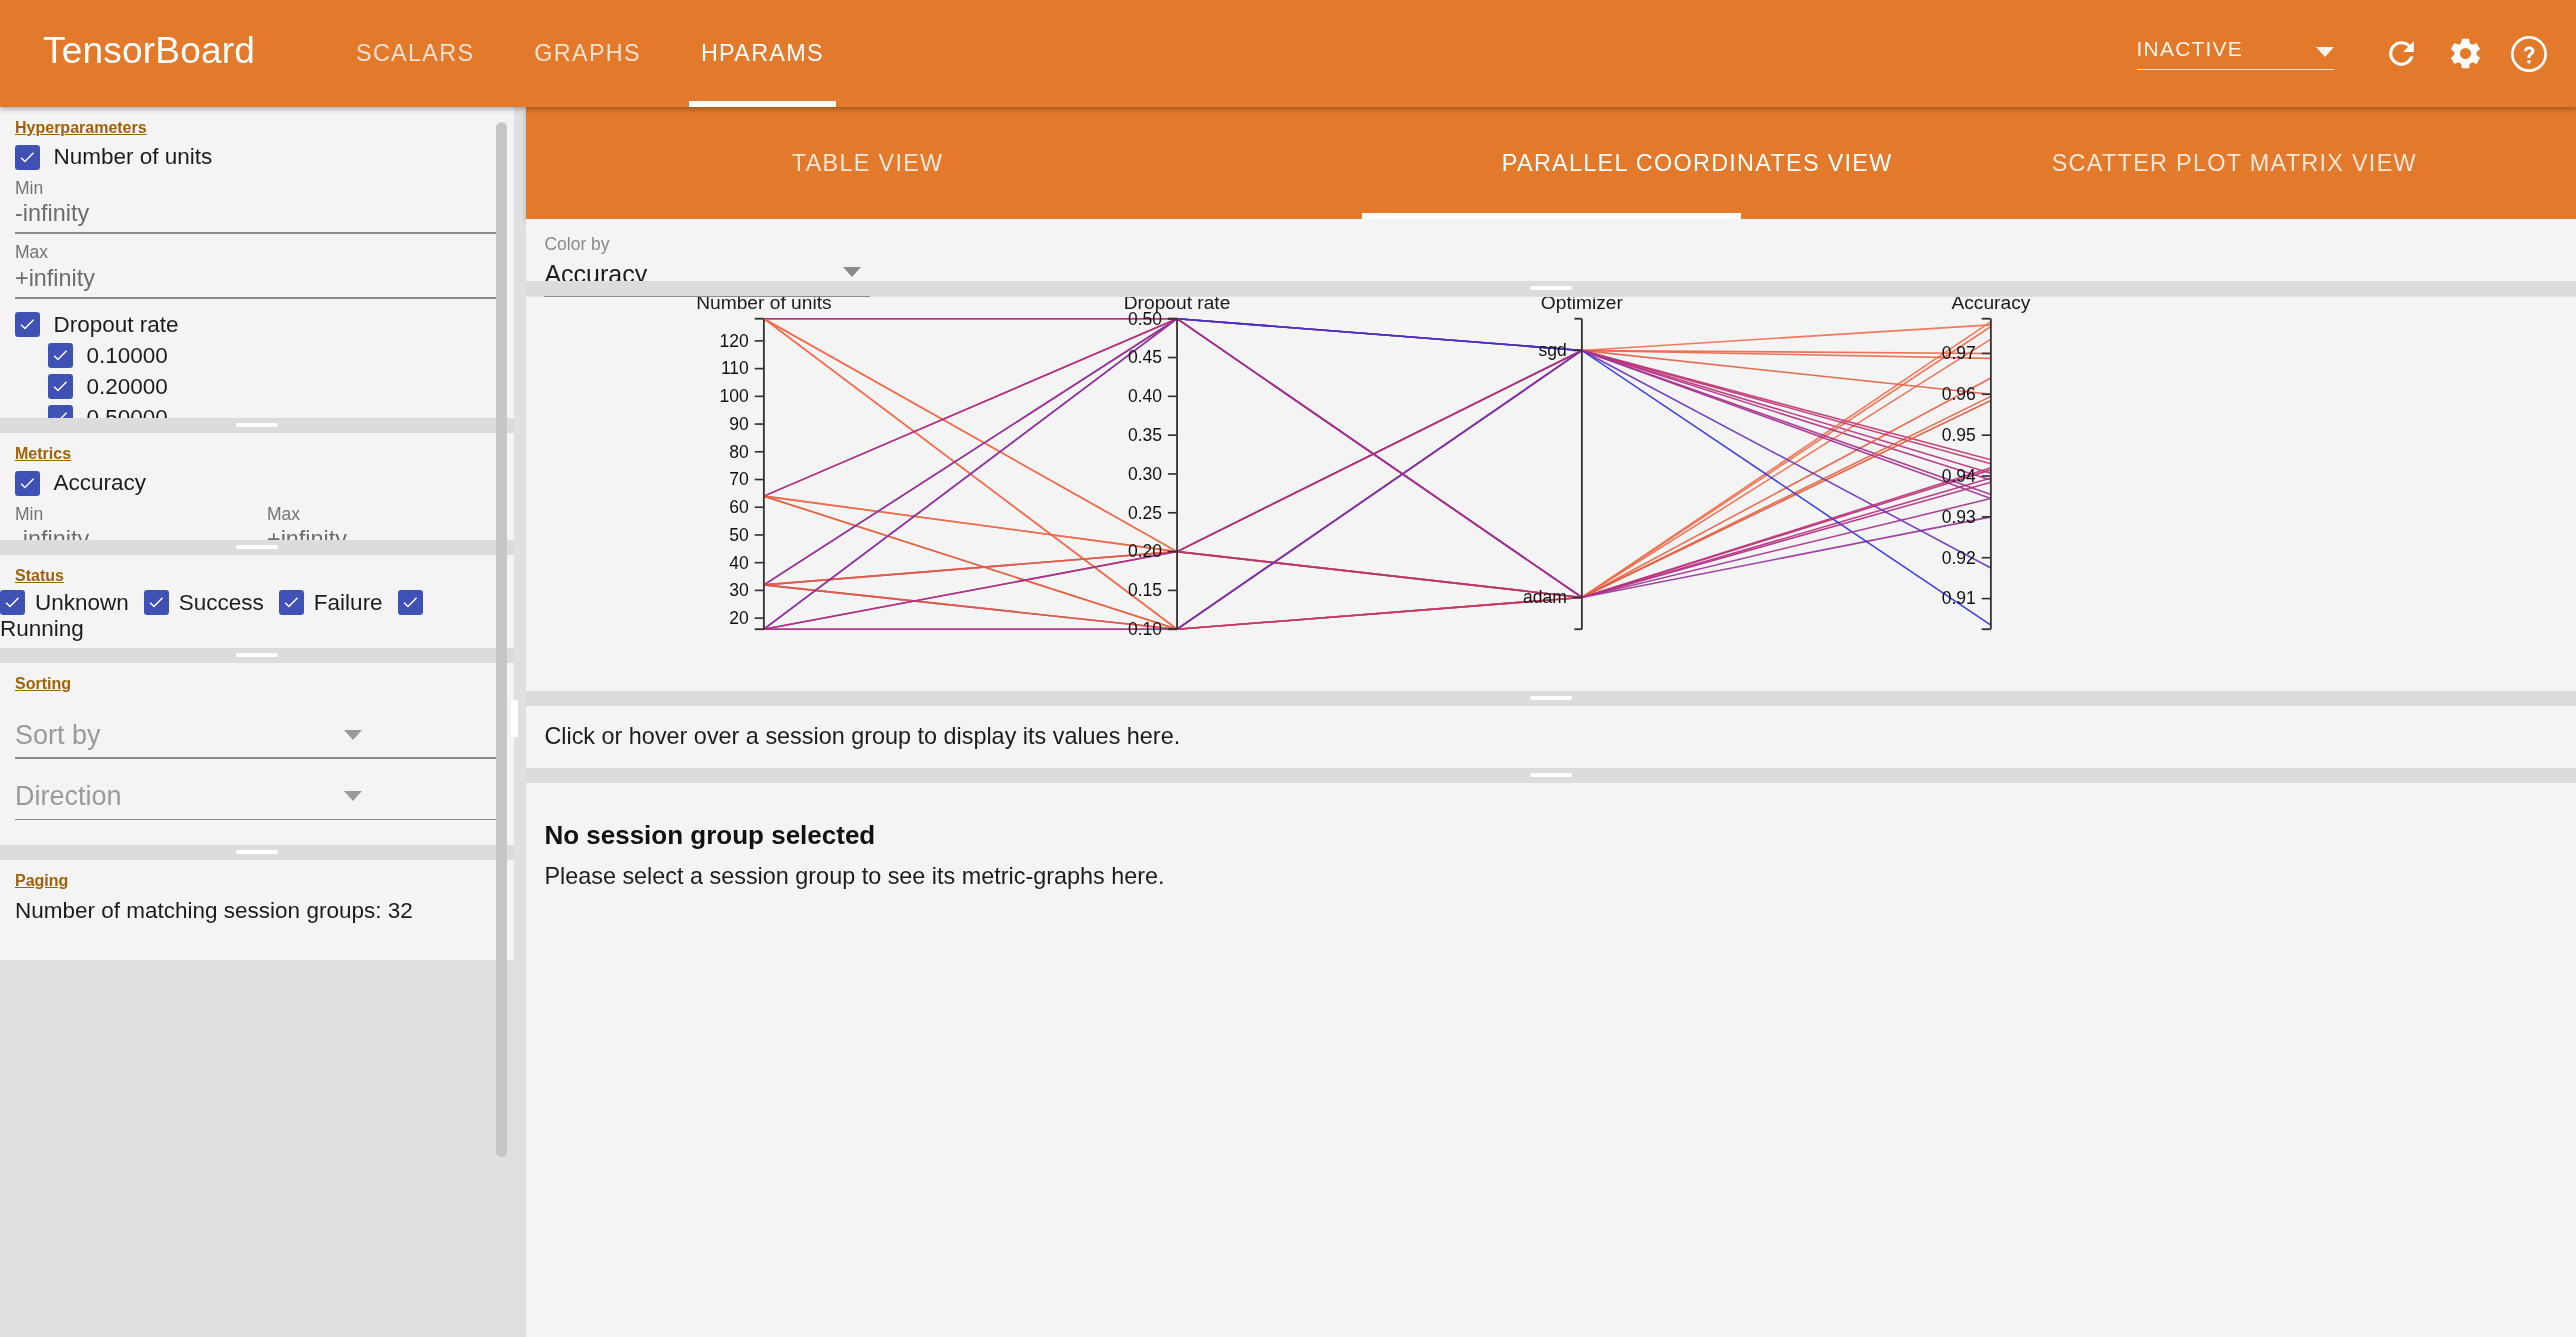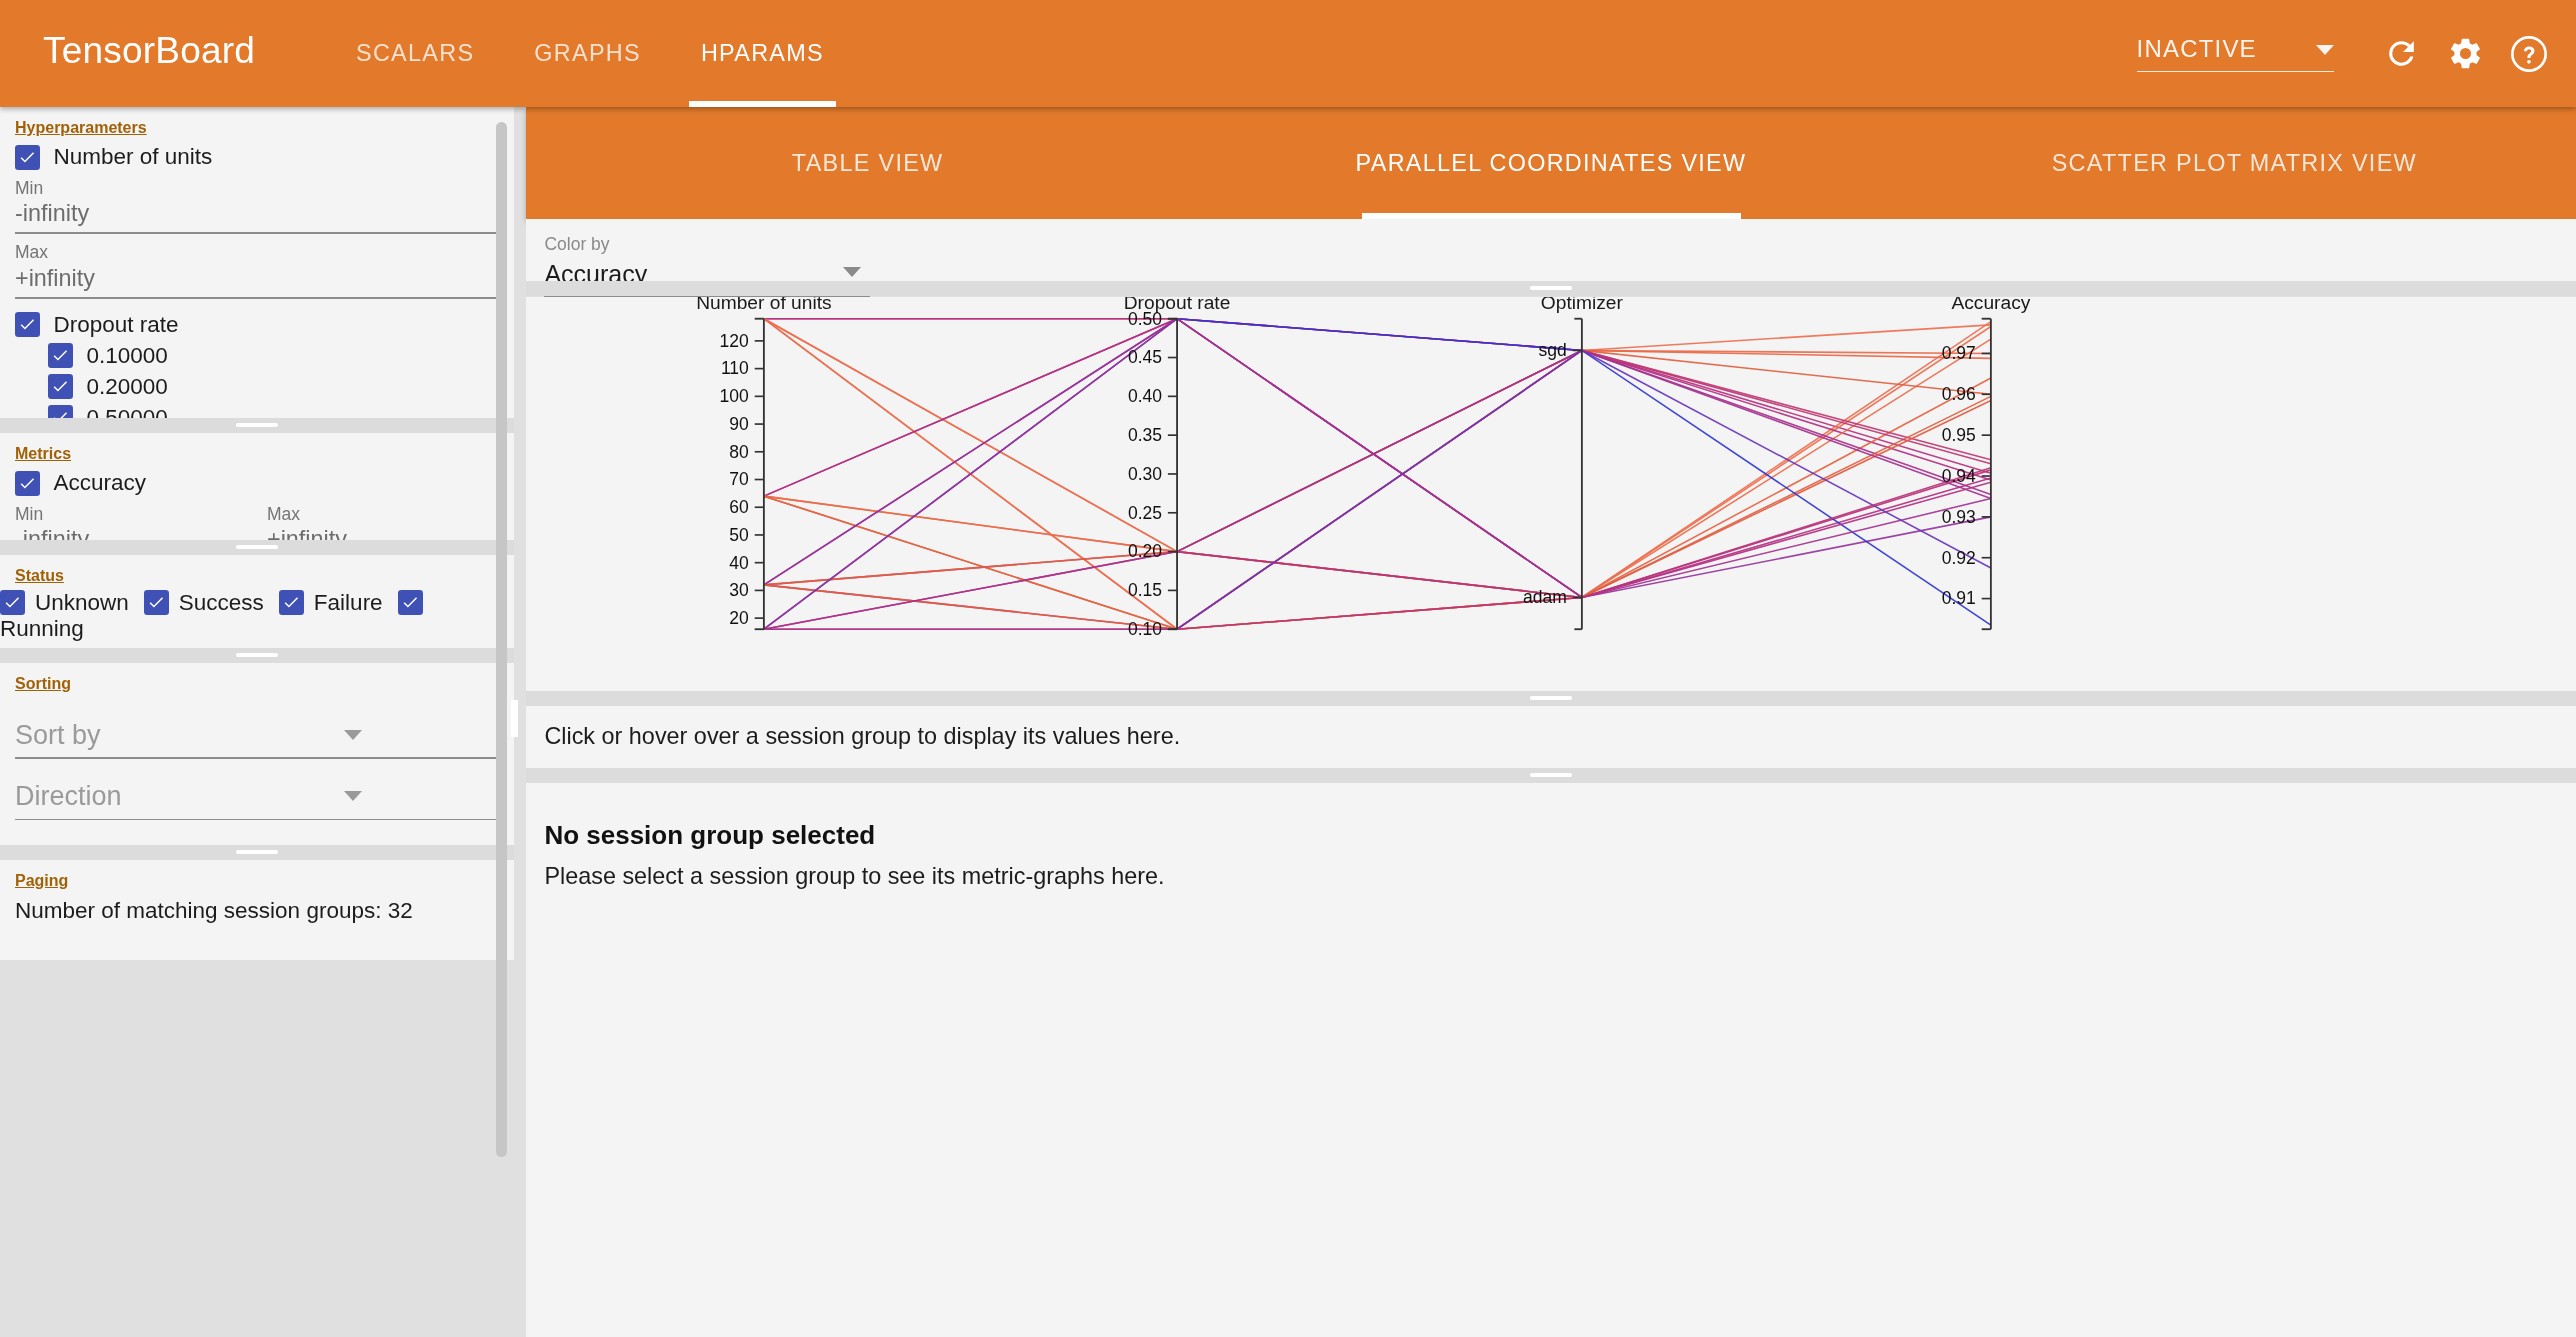--- a/index.html
+++ b/index.html
@@ -25,21 +25,21 @@
     position:relative;height:107px;display:flex;align-items:center;justify-content:center;
     padding:0 30px;font-size:23.4px;letter-spacing:1.3px;
     color:rgba(255,255,255,.78);cursor:pointer;
   }
   .navtab.active{color:#fff;}
   .navtab.active:after{
     content:"";position:absolute;left:18.4px;right:18.4px;bottom:0;height:5.8px;background:#fff;
   }
   .hdr-right{position:absolute;right:23.4px;top:0;height:107px;display:flex;align-items:center;}
   .runsel{position:relative;margin-right:28px;width:197px;}
-  .runsel .val{font-size:24px;color:rgba(255,255,255,.92);letter-spacing:1.2px;padding-bottom:8.3px;}
+  .runsel .val{font-size:21px;color:rgba(255,255,255,.92);letter-spacing:1.2px;padding-bottom:8.3px;}
   .runsel .line{height:1.7px;background:rgba(255,255,255,.85);width:197px;}
   .runsel .caret{
     position:absolute;right:0;top:10px;width:0;height:0;
     border-left:9.2px solid transparent;border-right:9.2px solid transparent;
     border-top:10px solid rgba(255,255,255,.92);
   }
   .hicon{width:47px;height:47px;margin-left:16.7px;display:flex;align-items:center;justify-content:center;cursor:pointer;}
   .hicon svg{display:block;}
   
   .sidebar{
@@ -91,21 +91,21 @@
   
   .main{position:absolute;left:526px;top:107px;width:2050px;height:1230px;background:#e0e0e0;}
   .viewtabs{
     position:absolute;left:0;top:0;width:2050px;height:112px;background:#e2792b;
     display:flex;align-items:center;box-shadow:0 2.5px 5px rgba(0,0,0,.25);
   }
   .vtab{
     position:relative;flex:1;height:112px;display:flex;align-items:center;justify-content:center;
     font-size:23.4px;letter-spacing:1.3px;color:rgba(255,255,255,.82);cursor:pointer;
   }
-  .vtab.active{color:#fff;}
+  .vtab.active{color:#fff;justify-content:flex-end;}
   .vtab.active:after{content:"";position:absolute;left:50%;margin-left:-189px;width:379px;bottom:0;height:5.8px;background:#fff;}
   .colorby{
     position:absolute;left:0;top:112px;width:2050px;height:62px;background:#f4f4f4;
   }
   .cbox{position:absolute;left:18.4px;top:15px;width:326px;}
   .cbox .cl{font-size:17.5px;color:#8a8a8a;}
   .cbox .cv{font-size:25px;color:#1c1c1c;padding-top:5px;padding-bottom:6.7px;}
   .cbox .cline{height:1.7px;background:#8c8c8c;width:326px;}
   .cbox .ccaret{
     position:absolute;left:299px;top:33px;width:0;height:0;

